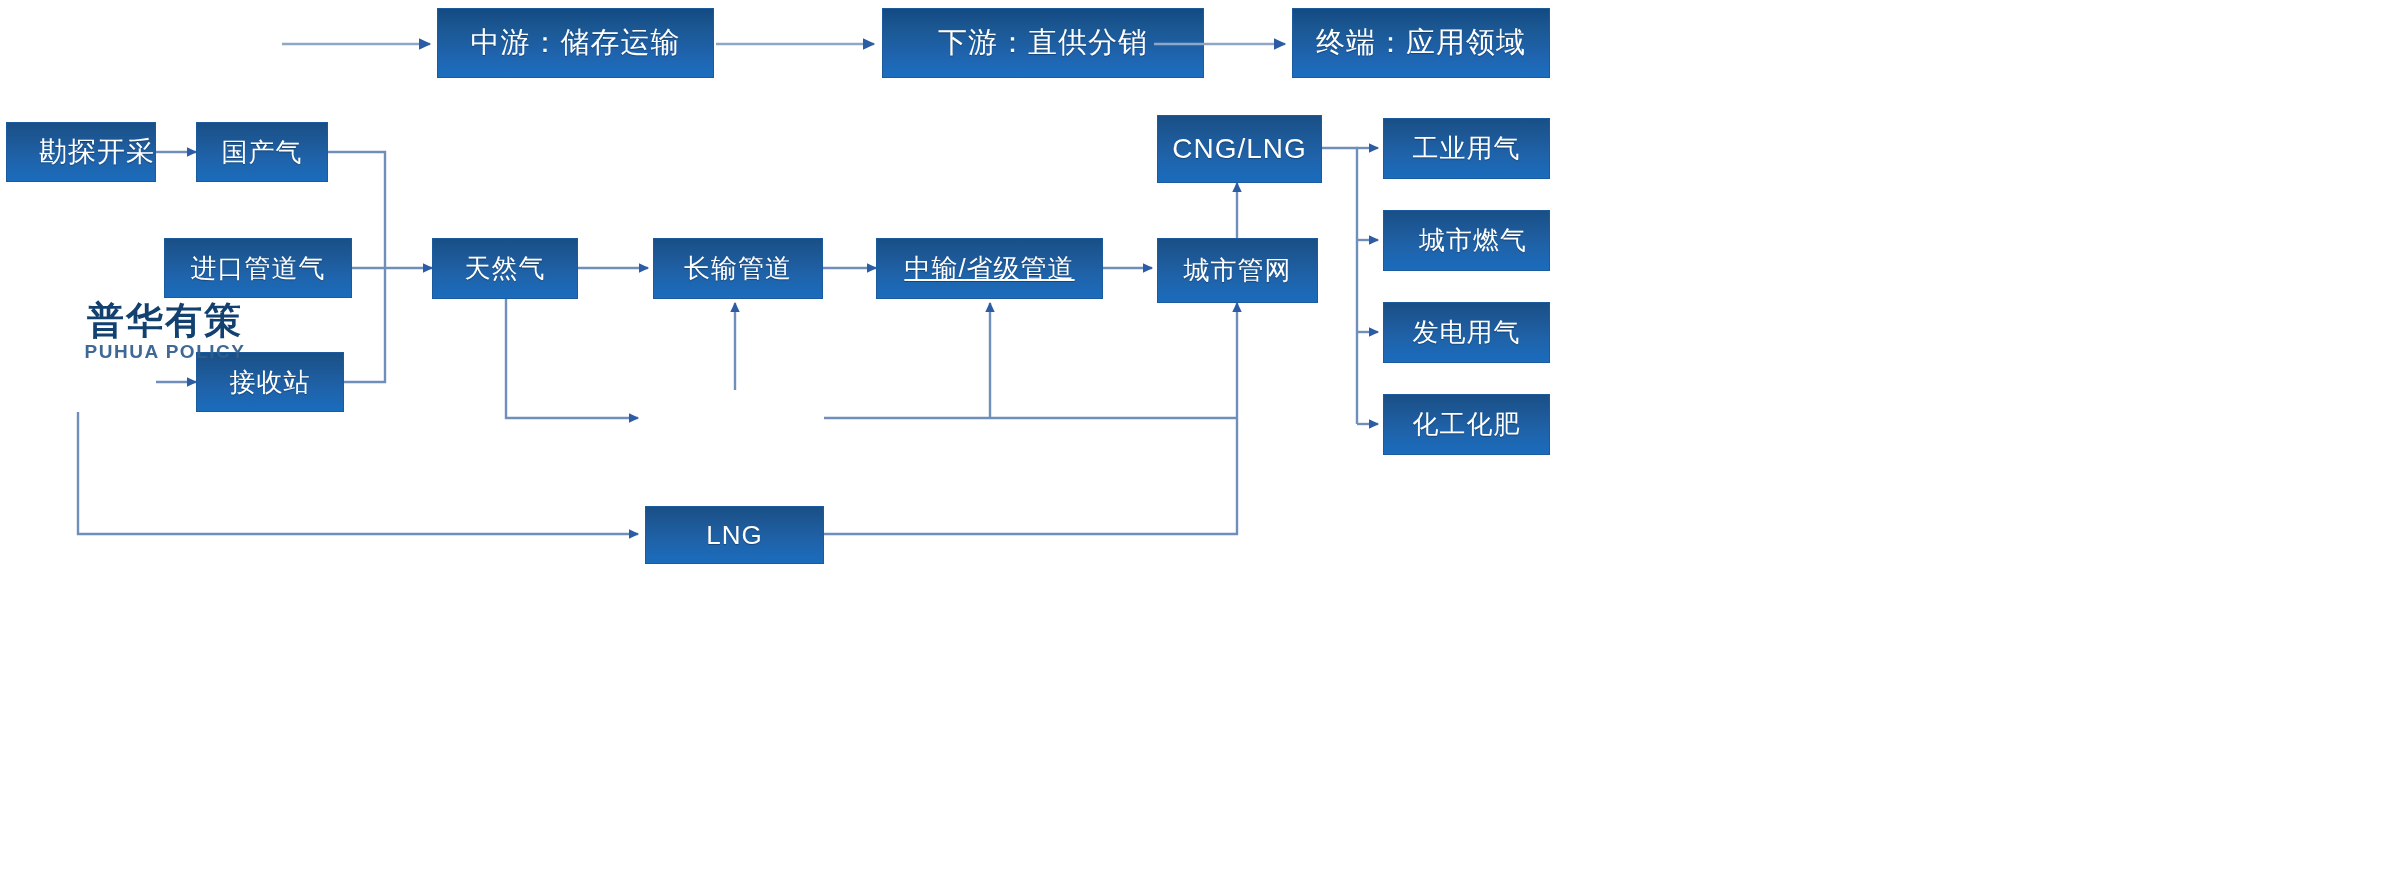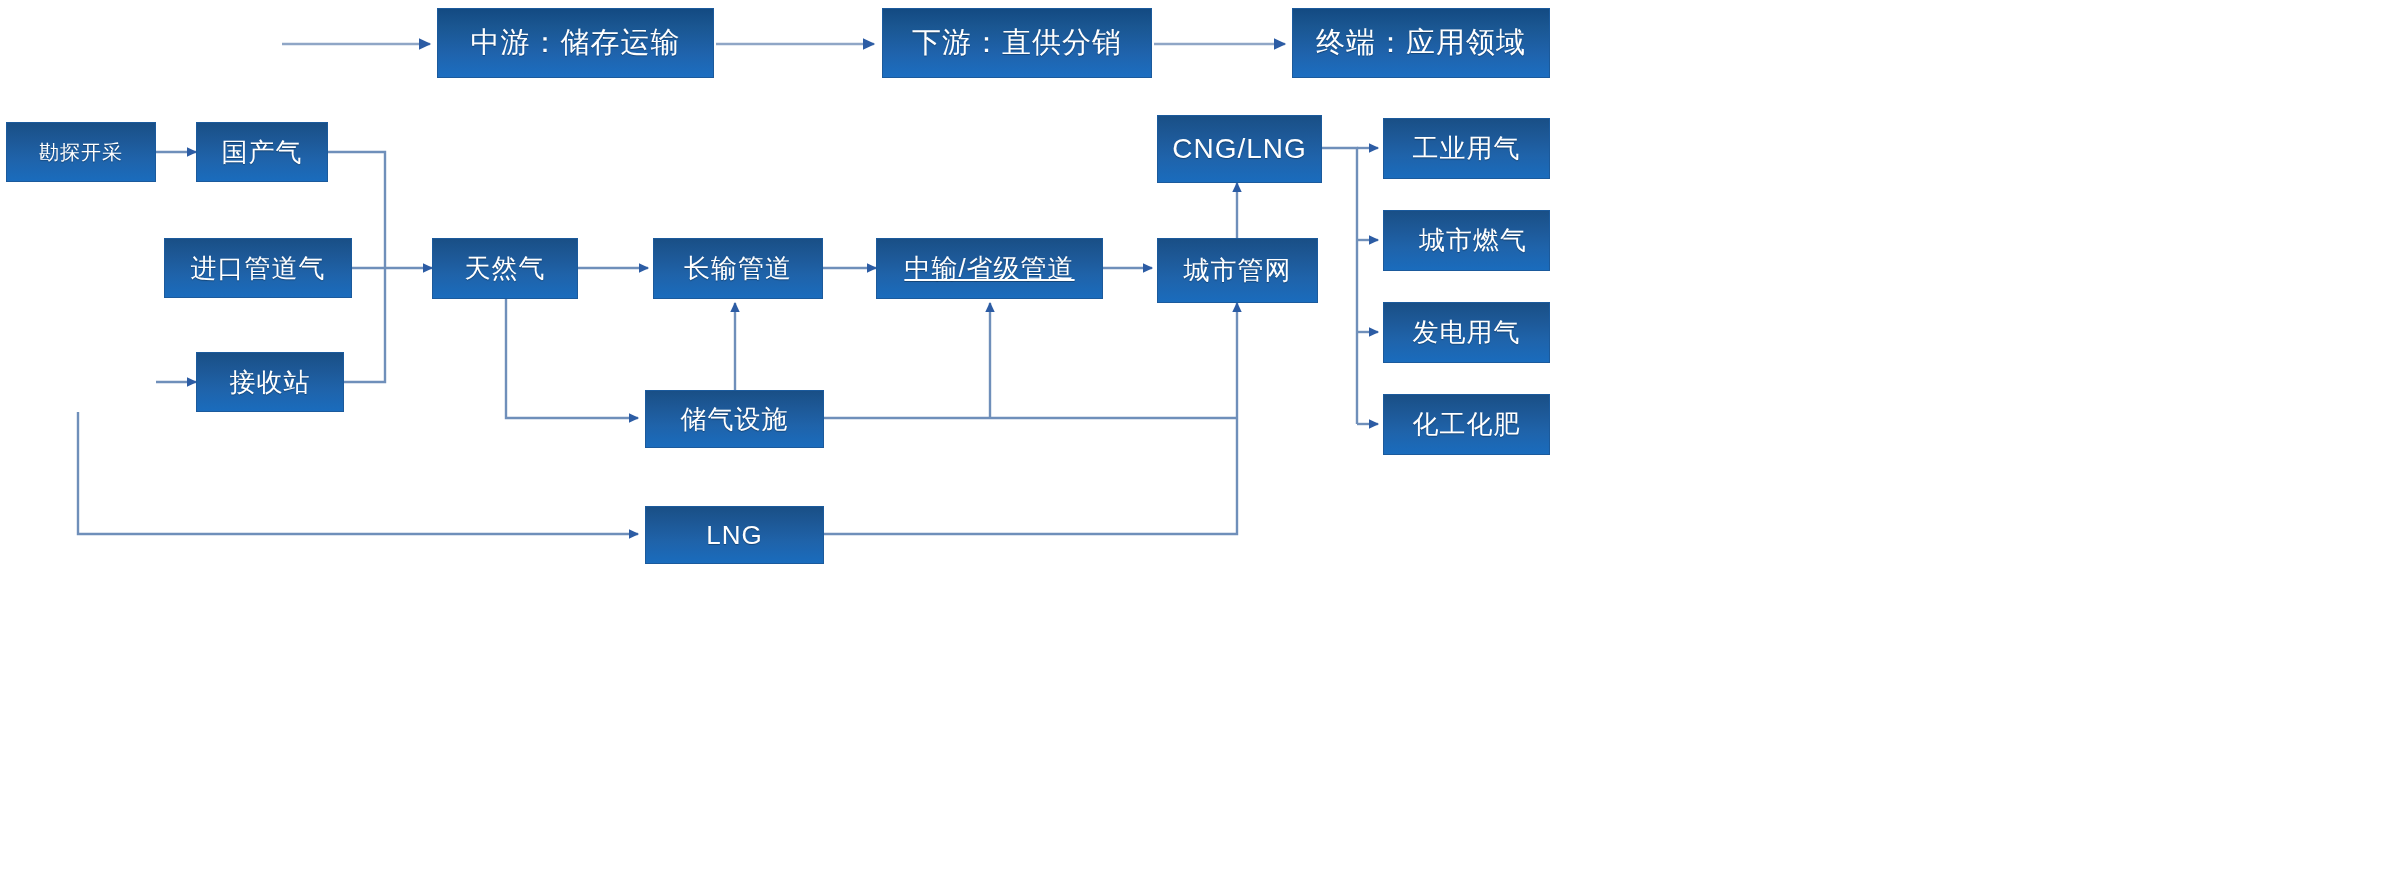--- a/index.html
+++ b/index.html
@@ -75,21 +75,21 @@
 </head>
 <body>
 
 <div id="stage">
 
 
   <div class="box header" style="left:437px;top:8px;width:277px;height:70px;font-size:29px;text-align:center;">
     <span class="box-label">中游：储存运输</span>
   </div>
 
-  <div class="box header" style="left:882px;top:8px;width:270px;height:70px;font-size:29px;">
+  <div class="box header" style="left:882px;top:8px;width:322px;height:70px;font-size:29px;">
     <span class="box-label">下游：直供分销</span>
   </div>
 
   <div class="box header" style="left:1292px;top:8px;width:258px;height:70px;font-size:29px;">
     <span class="box-label">终端：应用领域</span>
   </div>
 
   <svg id="wires" viewBox="0 0 2403 872" preserveAspectRatio="none">
     <defs>
       <marker id="ah" markerWidth="11" markerHeight="11" refX="9.4" refY="5.5" orient="auto" markerUnits="userSpaceOnUse">
@@ -159,21 +159,21 @@
     <g stroke="#6f8fba" stroke-width="2.4" fill="none">
 
       <path d="M1322,148 L1357,148 L1357,424"></path>
       <path d="M1357,148 L1378,148" marker-end="url(#ah)"></path>
       <path d="M1357,240 L1378,240" marker-end="url(#ah)"></path>
       <path d="M1357,332 L1378,332" marker-end="url(#ah)"></path>
       <path d="M1357,424 L1378,424" marker-end="url(#ah)"></path>
     </g>
   </svg>
 
-  <div class="box" style="left:6px;top:122px;width:150px;height:60px;font-size:20px;">
+  <div class="box" style="left:6px;top:122px;width:150px;height:60px;font-size:28px;justify-content:flex-end;">
     <span class="box-label">勘探开采</span>
   </div>
 
   <div class="box" style="left:196px;top:122px;width:132px;height:60px;font-size:26px;">
     <span class="box-label">国产气</span>
   </div>
 
   <div class="box" style="left:164px;top:238px;width:188px;height:60px;font-size:26px;">
     <span class="box-label">进口管道气</span>
   </div>
@@ -196,23 +196,20 @@
   </div>
 
   <div class="box" style="left:1157px;top:238px;width:161px;height:65px;font-size:26px;">
     <span class="box-label">城市管网</span>
   </div>
 
   <div class="box" style="left:1157px;top:115px;width:165px;height:68px;font-size:28px;">
     <span class="box-label">CNG/LNG</span>
   </div>
 
-  <div class="box" style="left:645px;top:390px;width:179px;height:58px;font-size:26px;">
-    <span class="box-label">储气设施</span>
-  </div>
 
   <div class="box" style="left:645px;top:506px;width:179px;height:58px;font-size:26px;">
     <span class="box-label">LNG</span>
   </div>
 
   <div class="box" style="left:1383px;top:118px;width:167px;height:61px;font-size:26px;">
     <span class="box-label">工业用气</span>
   </div>
 
   <div class="box" style="left:1383px;top:210px;width:167px;height:61px;font-size:26px;padding-left:13px;">
@@ -220,14 +217,18 @@
   </div>
 
   <div class="box" style="left:1383px;top:302px;width:167px;height:61px;font-size:26px;">
     <span class="box-label">发电用气</span>
   </div>
 
   <div class="box" style="left:1383px;top:394px;width:167px;height:61px;font-size:26px;">
     <span class="box-label">化工化肥</span>
   </div>
 
+  <div id="logo">
+    <div class="cn">普华有策</div>
+    <div class="en">PUHUA POLICY</div>
+  </div>
 
 </div>
 
 </body></html>

